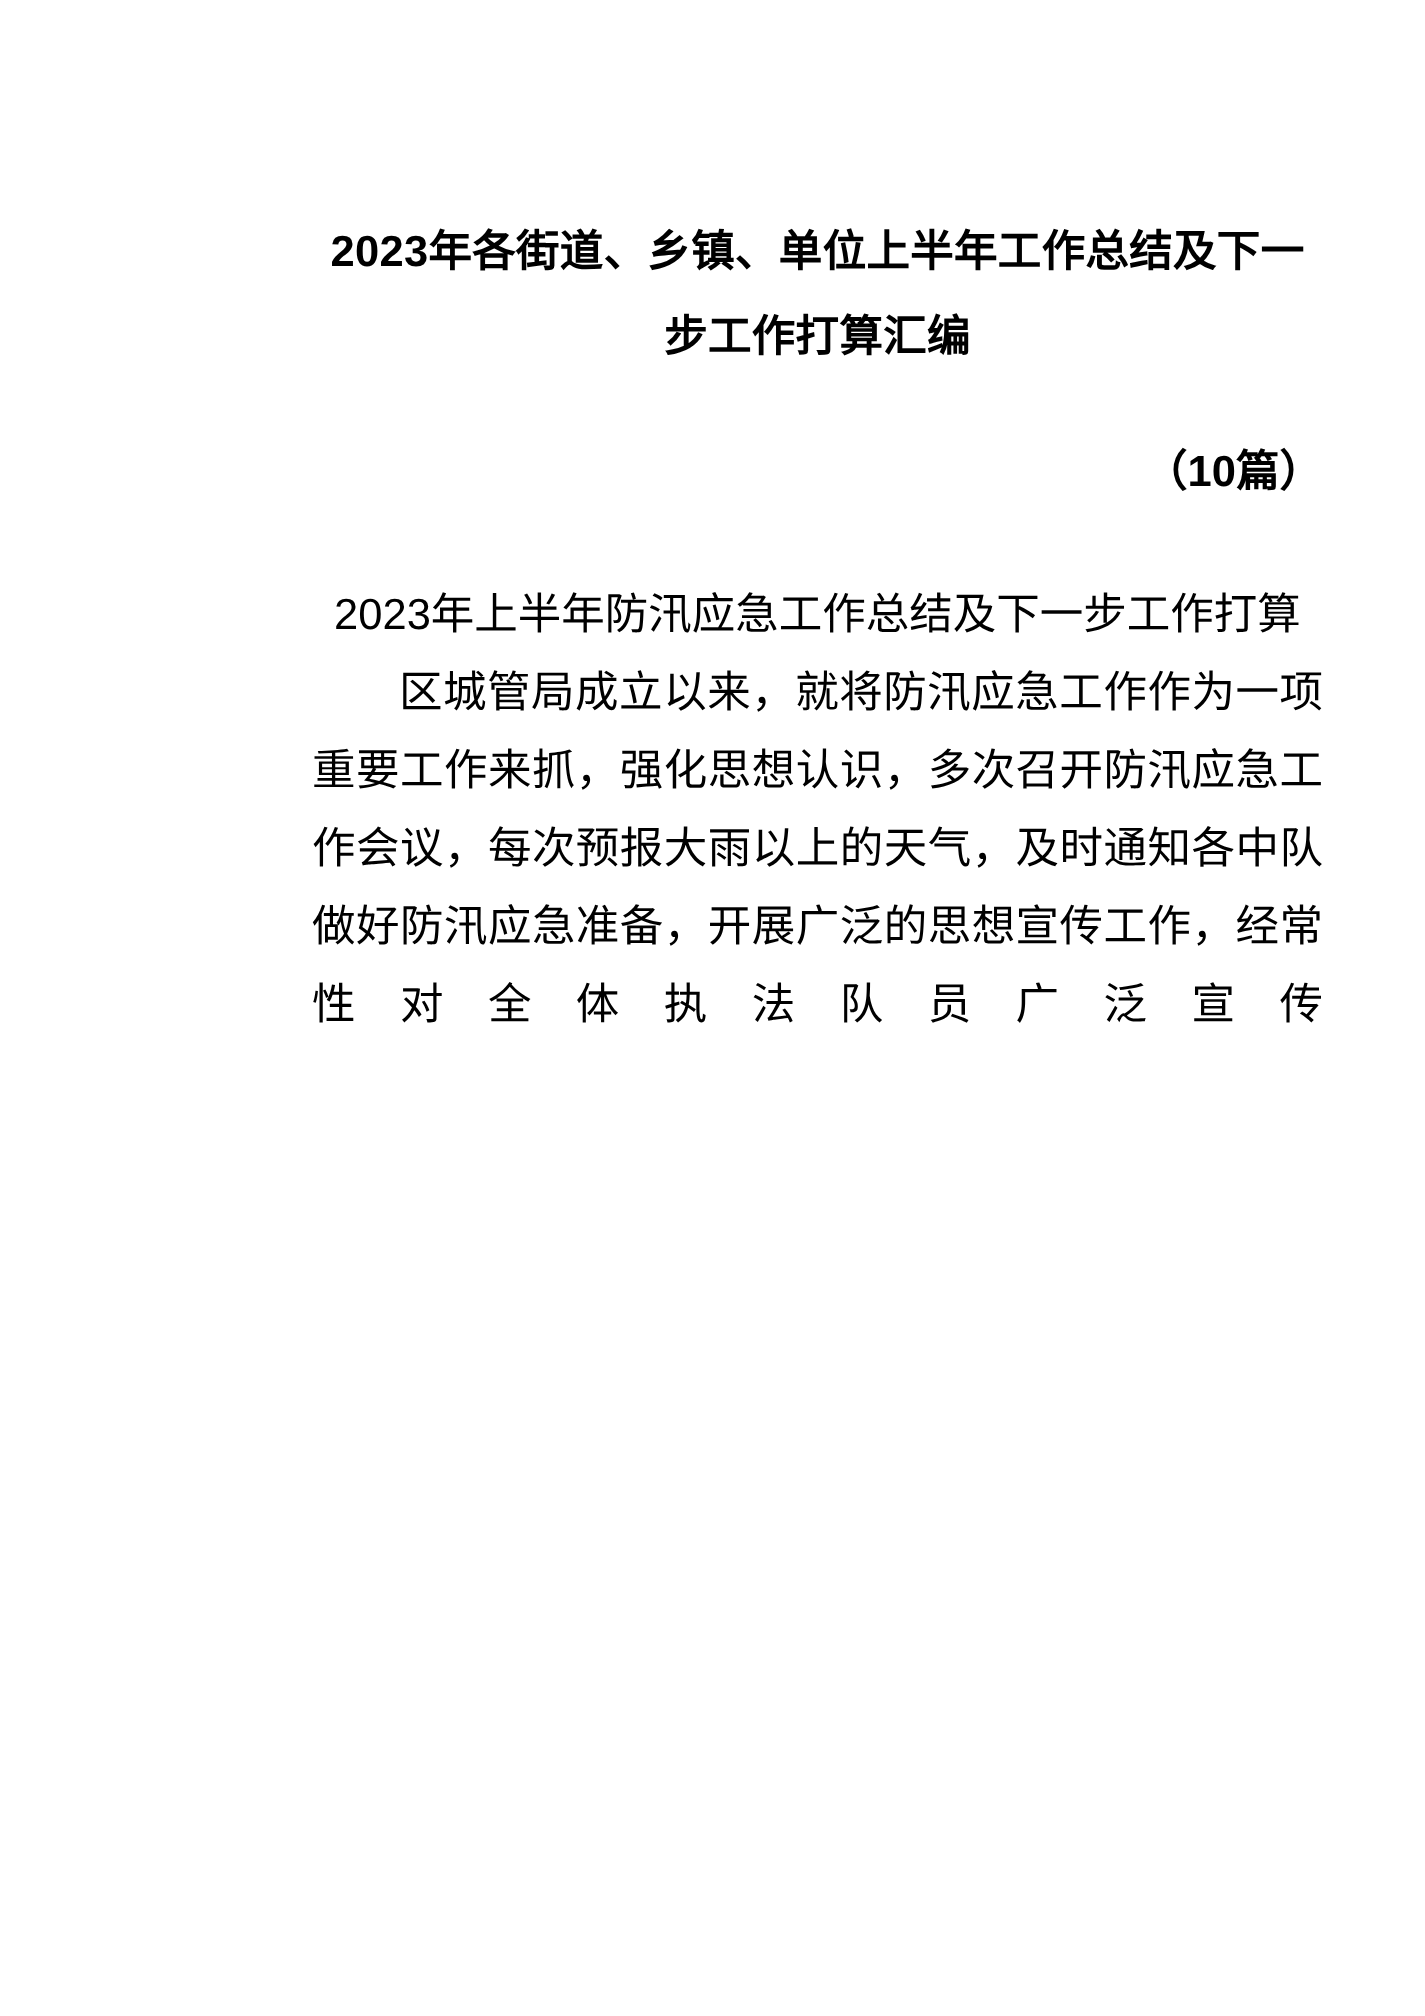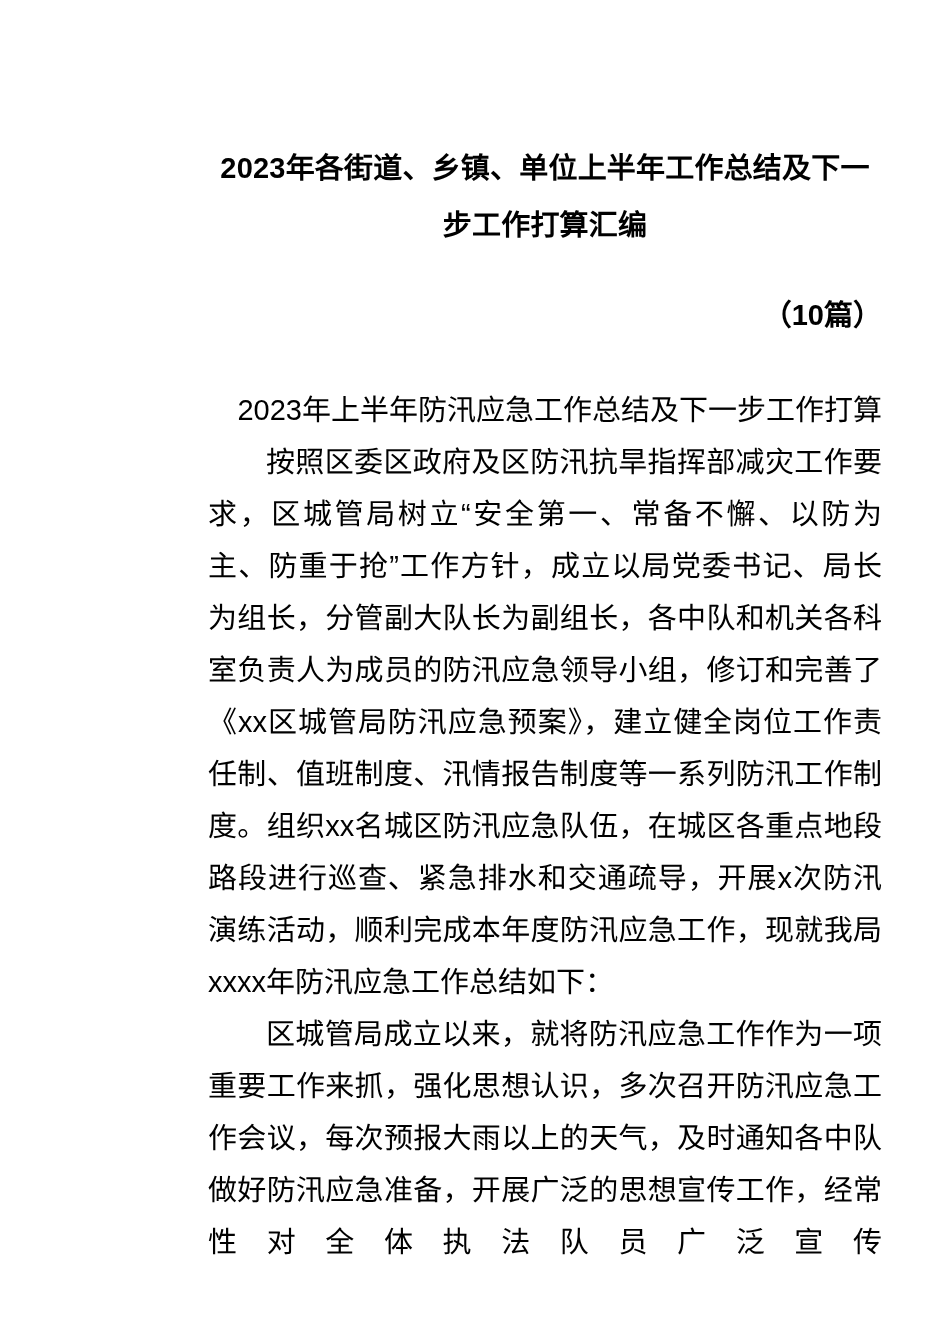--- a/index.html
+++ b/index.html
@@ -49,21 +49,21 @@
     text-align: right;
     margin: 0;
     padding-top: 38px;
   }
 
   
   .article-heading {
     font-size: 29px;
     font-weight: normal;
     line-height: 52px;
-    text-align: right;
+    text-align: center;
     text-indent: 0;
     margin: 0;
     padding-top: 46px;
     word-break: break-all;
   }
 
   
   .para {
     font-size: 29px;
     font-weight: normal;
@@ -86,19 +86,18 @@
 
 <div class="page">
   <div class="content">
 
     <h1 class="doc-title">2023年各街道、乡镇、单位上半年工作总结及下一步工作打算汇编</h1>
 
     <p class="doc-count">（10篇）</p>
 
     <p class="article-heading">2023年上半年防汛应急工作总结及下一步工作打算</p>
 
-    <p class="para">按照区委区政府及区防汛抗旱指挥部减灾工作要求，区城管局树立“安全第一、常备不懈、以防为主、防重于抢”工作方针，成立以局党委书记、局长为组长，分管副大队长为副组长，各中队和机关各科室负责人为成员的防汛应急领导小组，修订和完善了《xx区城管局防汛应急预案》，建立健全岗位工作责任制、值班制度、汛情报告制度等一系列防汛工作制度。组织xx名城区防汛应急队伍，在城区各重点地段路段进行巡查、紧急排水和交通疏导，开展x次防汛演练活动，顺利完成本年度防汛应急工作，现就我局xxxx年防汛应急工作总结如下：</p>
 
 
     <p class="para para-last">区城管局成立以来，就将防汛应急工作作为一项重要工作来抓，强化思想认识，多次召开防汛应急工作会议，每次预报大雨以上的天气，及时通知各中队做好防汛应急准备，开展广泛的思想宣传工作，经常性对全体执法队员广泛宣传</p>
 
   </div>
 </div>
 
 </body></html>

